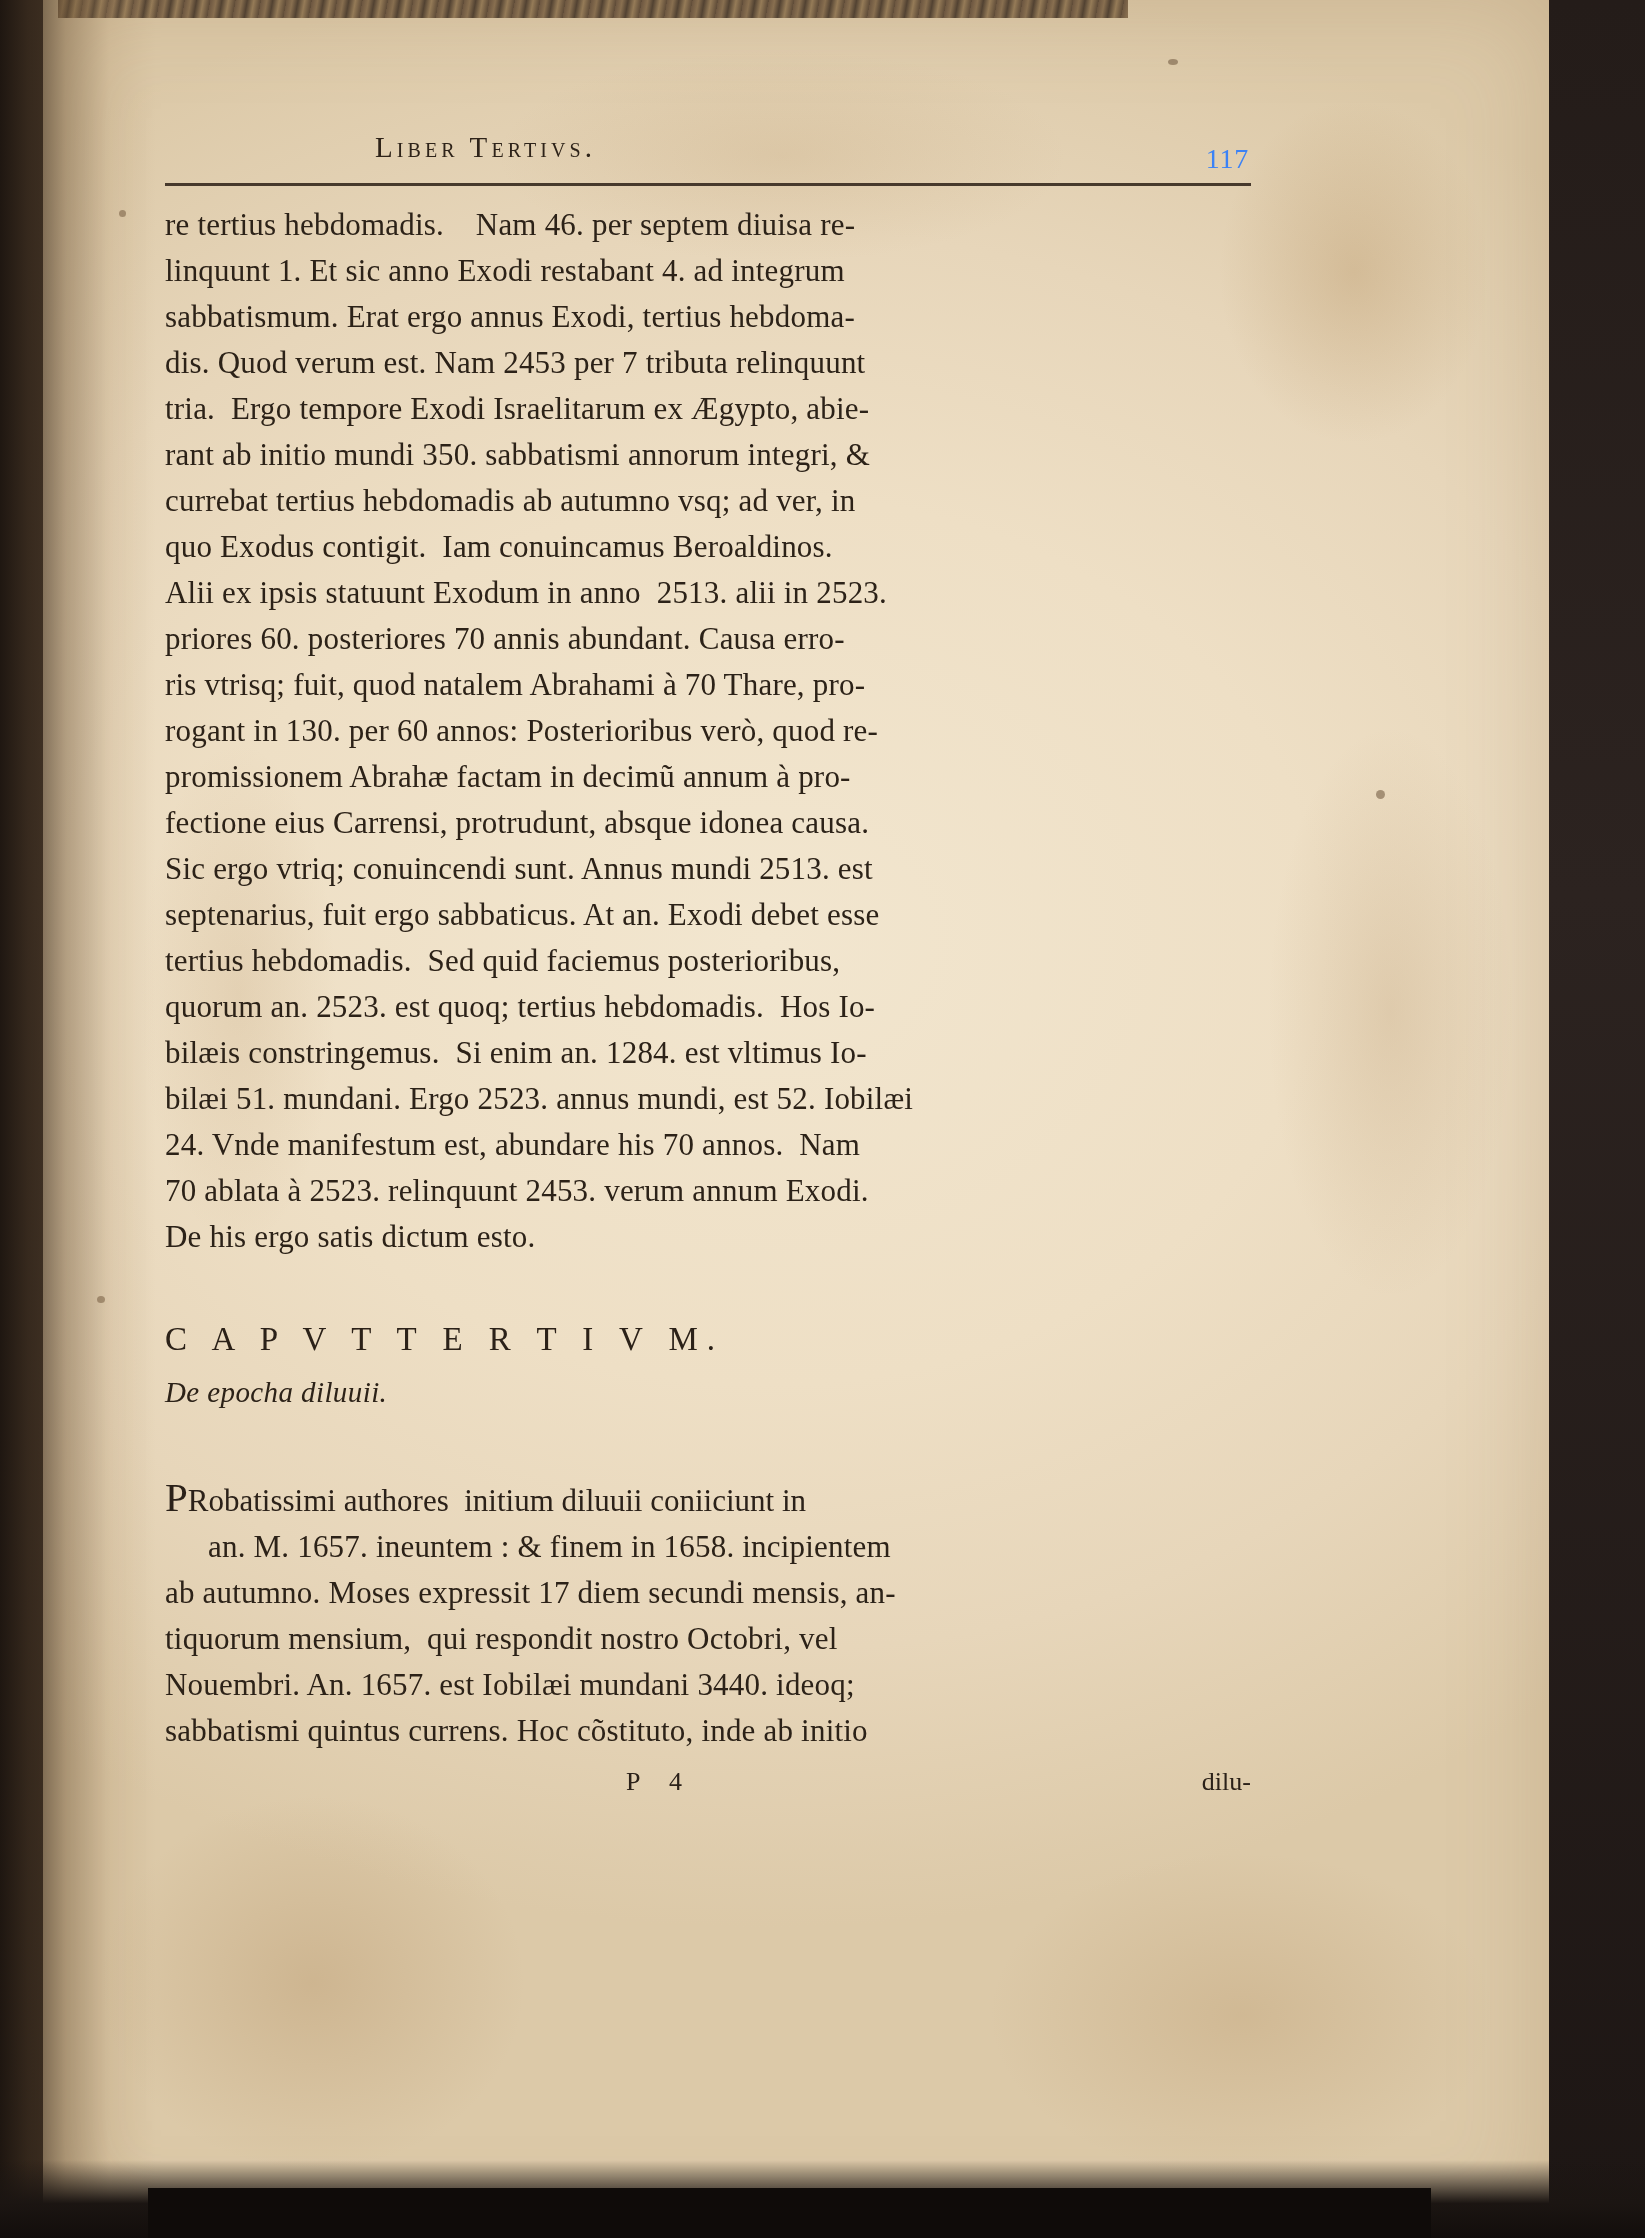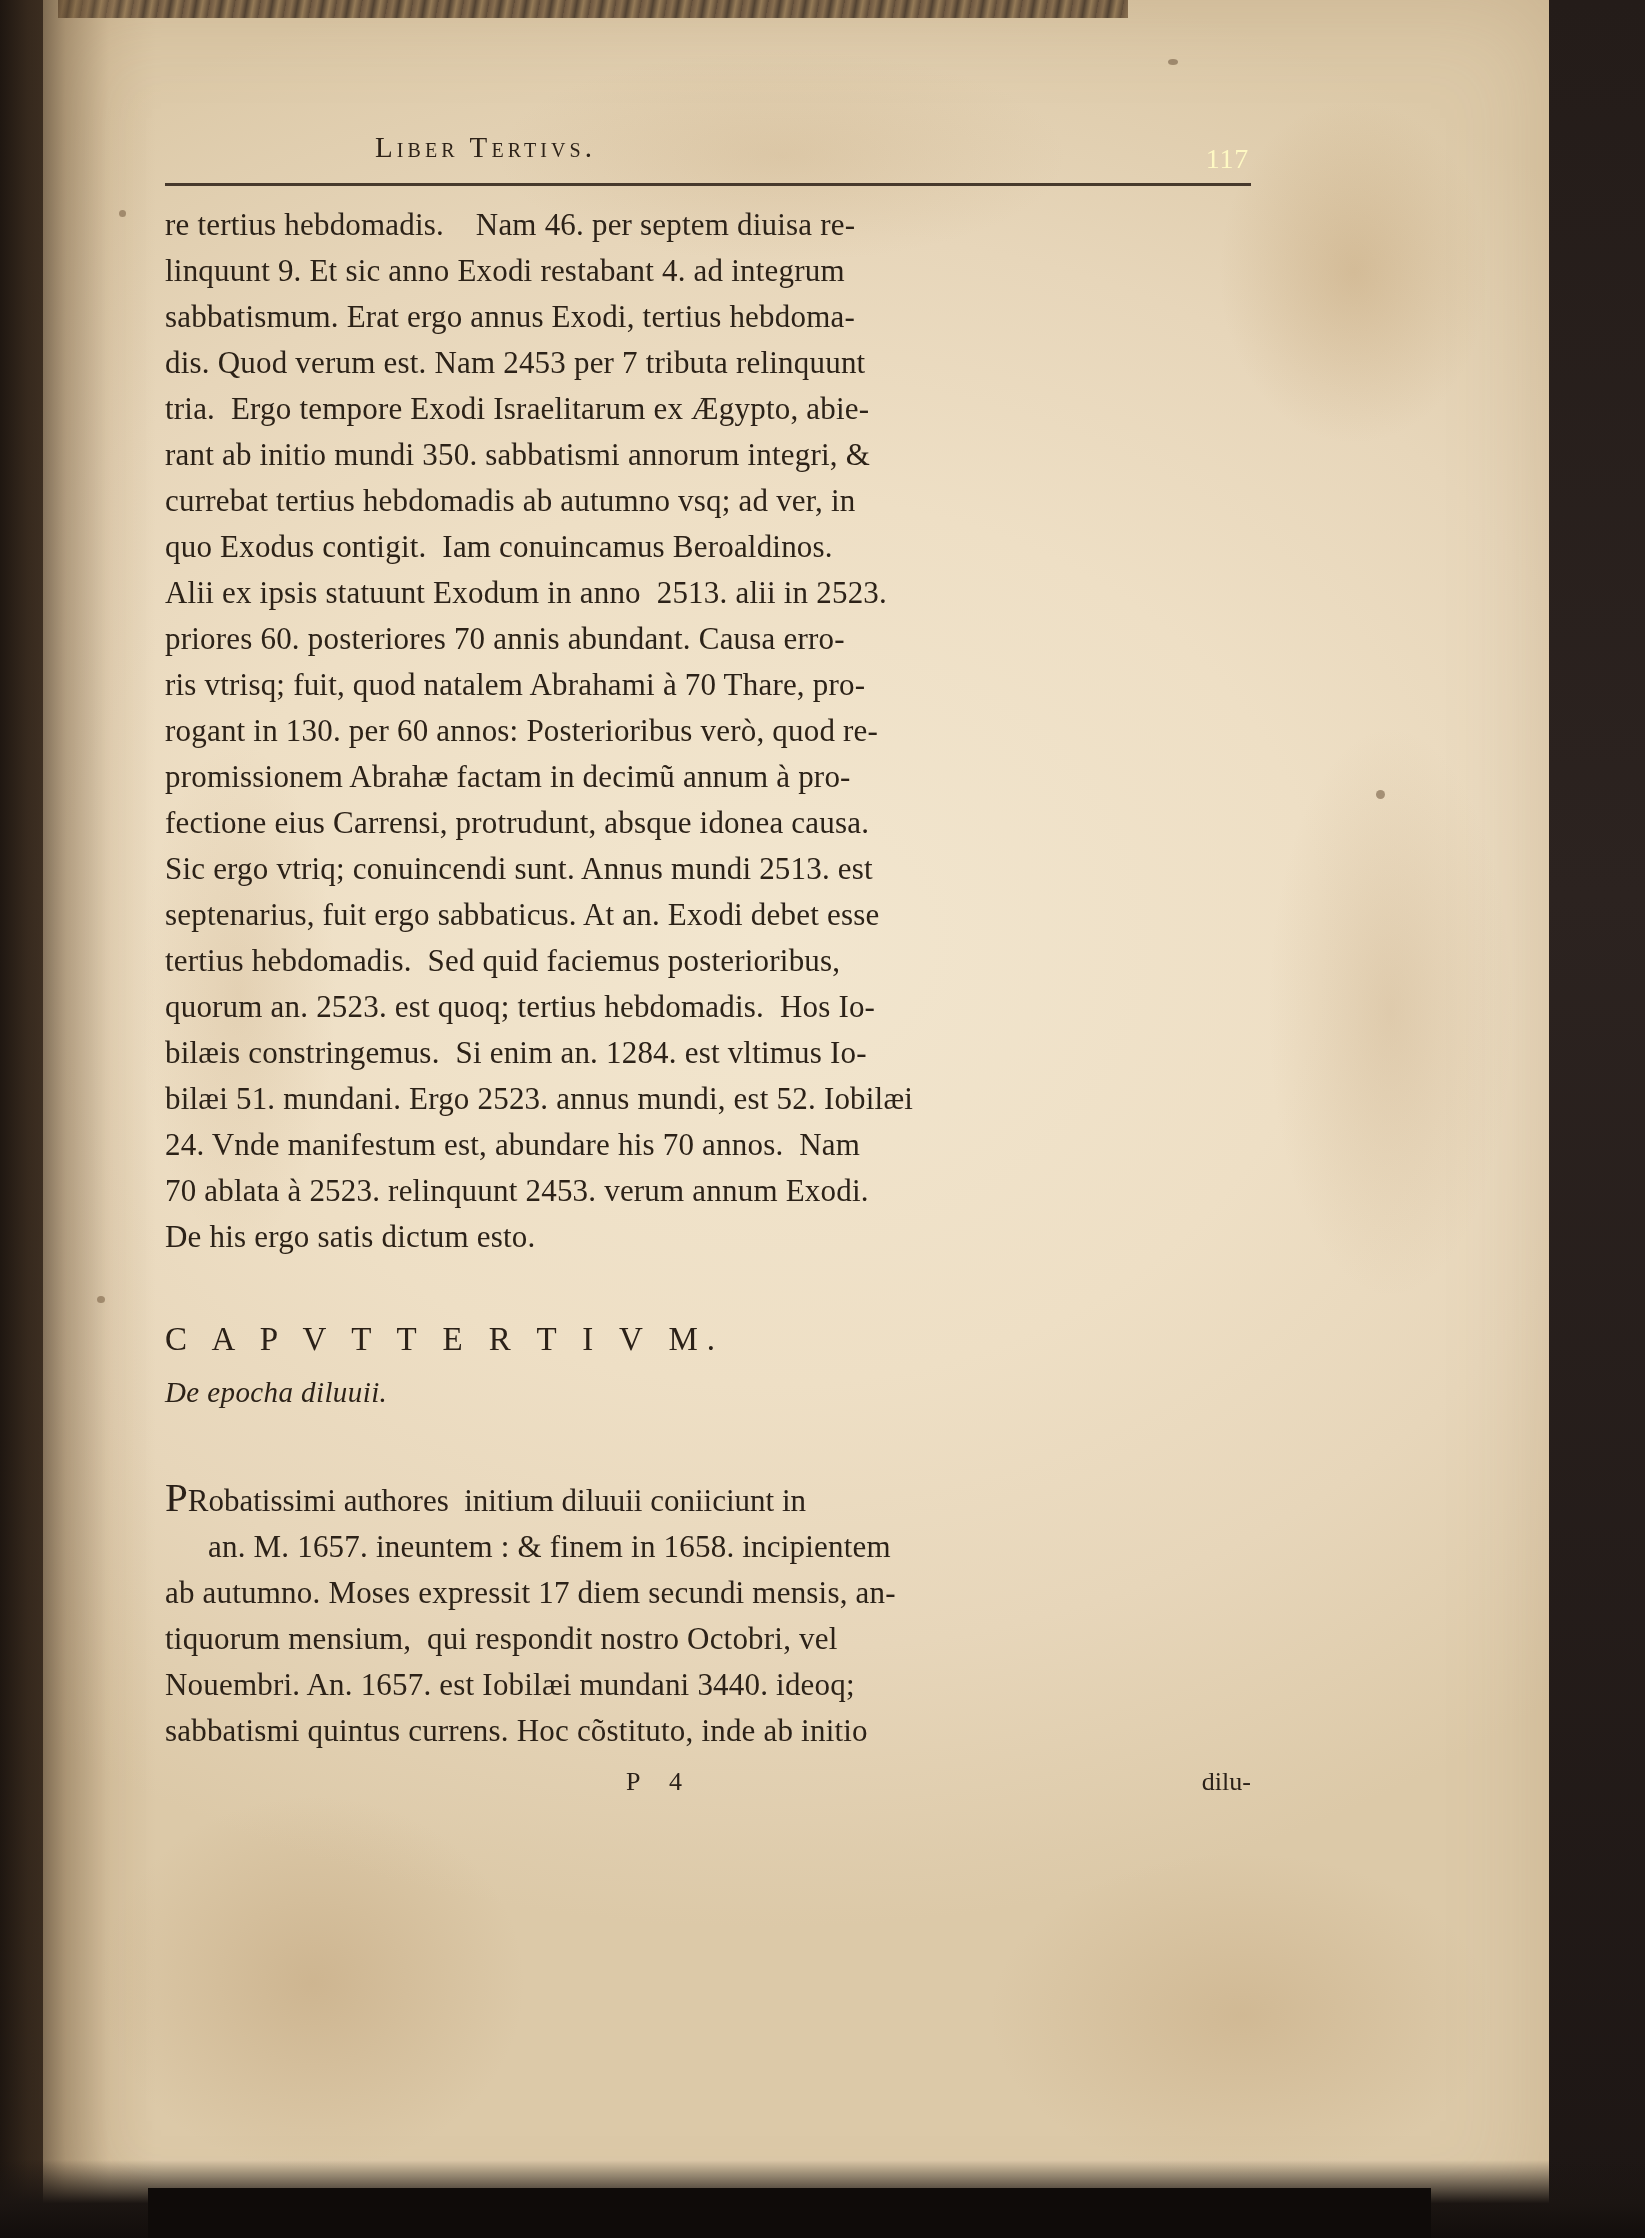--- a/index.html
+++ b/index.html
@@ -116,21 +116,21 @@
     font-variant: small-caps;
     margin-left: 210px;
     color: #2e2319;
   }
   .rh-folio {
     position: absolute;
     right: 10px;
     bottom: 5px;
     font-size: 28px;
     letter-spacing: 0.8px;
-    color: #fef9c3;
+    color: #3b82f6;
   }
   .rule {
     width: 1086px;
     height: 2.5px;
     background: #3a2d21;
     margin-top: 3.3px;
     margin-bottom: 16.5px;
     opacity: 0.92;
   }
 
@@ -219,21 +219,21 @@
   <div class="textblock">
 
     <div class="running-head">
       <div class="rh-title">Liber Tertivs.</div>
       <div class="rh-folio">117</div>
     </div>
     <div class="rule"></div>
 
     <div>
       <div class="body-line">re tertius hebdomadis.    Nam 46. per septem diuisa re-</div>
-      <div class="body-line">linquunt 9. Et sic anno Exodi restabant 4. ad integrum</div>
+      <div class="body-line">linquunt 1. Et sic anno Exodi restabant 4. ad integrum</div>
       <div class="body-line">sabbatismum. Erat ergo annus Exodi, tertius hebdoma-</div>
       <div class="body-line">dis. Quod verum est. Nam 2453 per 7 tributa relinquunt</div>
       <div class="body-line">tria.  Ergo tempore Exodi Israelitarum ex Ægypto, abie-</div>
       <div class="body-line">rant ab initio mundi 350. sabbatismi annorum integri, &amp;</div>
       <div class="body-line">currebat tertius hebdomadis ab autumno vsq; ad ver, in</div>
       <div class="body-line">quo Exodus contigit.  Iam conuincamus Beroaldinos.</div>
       <div class="body-line">Alii ex ipsis statuunt Exodum in anno  2513. alii in 2523.</div>
       <div class="body-line">priores 60. posteriores 70 annis abundant. Causa erro-</div>
       <div class="body-line">ris vtrisq; fuit, quod natalem Abrahami à 70 Thare, pro-</div>
       <div class="body-line">rogant in 130. per 60 annos: Posterioribus verò, quod re-</div>

